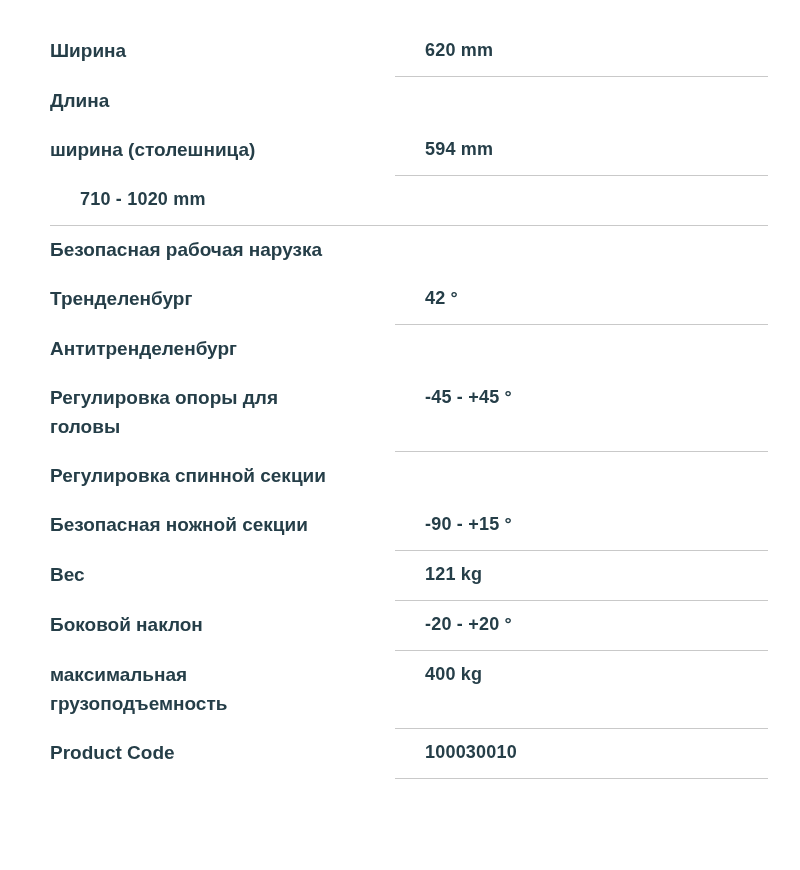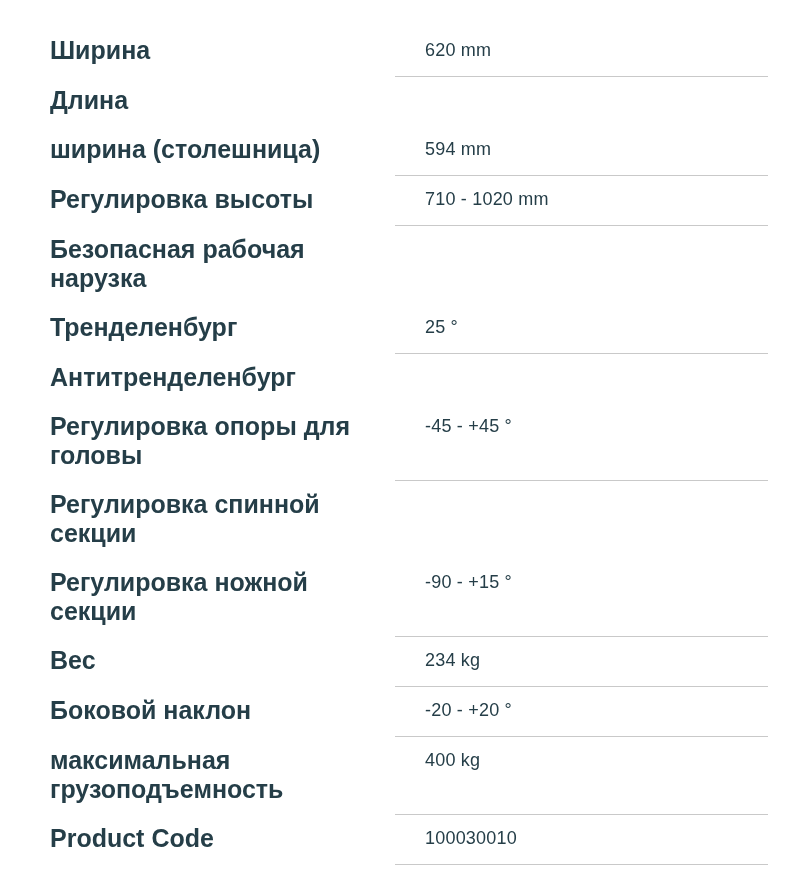--- a/index.html
+++ b/index.html
@@ -23,32 +23,32 @@
     padding: 27px 32px 0 50px;
   }
   .spec-row {
     display: flex;
     align-items: stretch;
   }
   .spec-label {
     flex: 0 0 345px;
     width: 345px;
     padding: 9px 16px 11px 0;
-    font-size: 25px;
+    font-size: 19px;
     font-weight: 700;
     line-height: 29px;
     color: var(--text-color);
     white-space: pre-line;
   }
   .spec-value {
     flex: 1 1 auto;
     padding: 9px 0 11px 30px;
     border-bottom: 1px solid var(--divider-color);
     font-size: 18px;
-    font-weight: 400;
+    font-weight: 700;
     line-height: 29px;
     letter-spacing: 0.2px;
     color: var(--text-color);
   }
 </style>
 </head>
 <body>
 
 <div class="spec-table" id="spec-table">
   <div class="spec-row">
@@ -59,56 +59,55 @@
   <div class="spec-row">
     <div class="spec-label">Длина</div>
   </div>
 
   <div class="spec-row">
     <div class="spec-label">ширина (столешница)</div>
     <div class="spec-value">594 mm</div>
   </div>
 
   <div class="spec-row">
-    <div class="spec-label">Регулировка высоты</div>
     <div class="spec-value">710 - 1020 mm</div>
   </div>
 
   <div class="spec-row">
     <div class="spec-label">Безопасная рабочая нарузка</div>
   </div>
 
   <div class="spec-row">
     <div class="spec-label">Тренделенбург</div>
-    <div class="spec-value">25 °</div>
+    <div class="spec-value">42 °</div>
   </div>
 
   <div class="spec-row">
     <div class="spec-label">Антитренделенбург</div>
   </div>
 
   <div class="spec-row">
     <div class="spec-label">Регулировка опоры для
 головы</div>
     <div class="spec-value">-45 - +45 °</div>
   </div>
 
   <div class="spec-row">
     <div class="spec-label">Регулировка спинной секции</div>
   </div>
 
   <div class="spec-row">
-    <div class="spec-label">Регулировка ножной секции</div>
+    <div class="spec-label">Безопасная ножной секции</div>
     <div class="spec-value">-90 - +15 °</div>
   </div>
 
 
   <div class="spec-row">
     <div class="spec-label">Вес</div>
-    <div class="spec-value">234 kg</div>
+    <div class="spec-value">121 kg</div>
   </div>
 
   <div class="spec-row">
     <div class="spec-label">Боковой наклон</div>
     <div class="spec-value">-20 - +20 °</div>
   </div>
 
   <div class="spec-row">
     <div class="spec-label">максимальная
 грузоподъемность</div>

